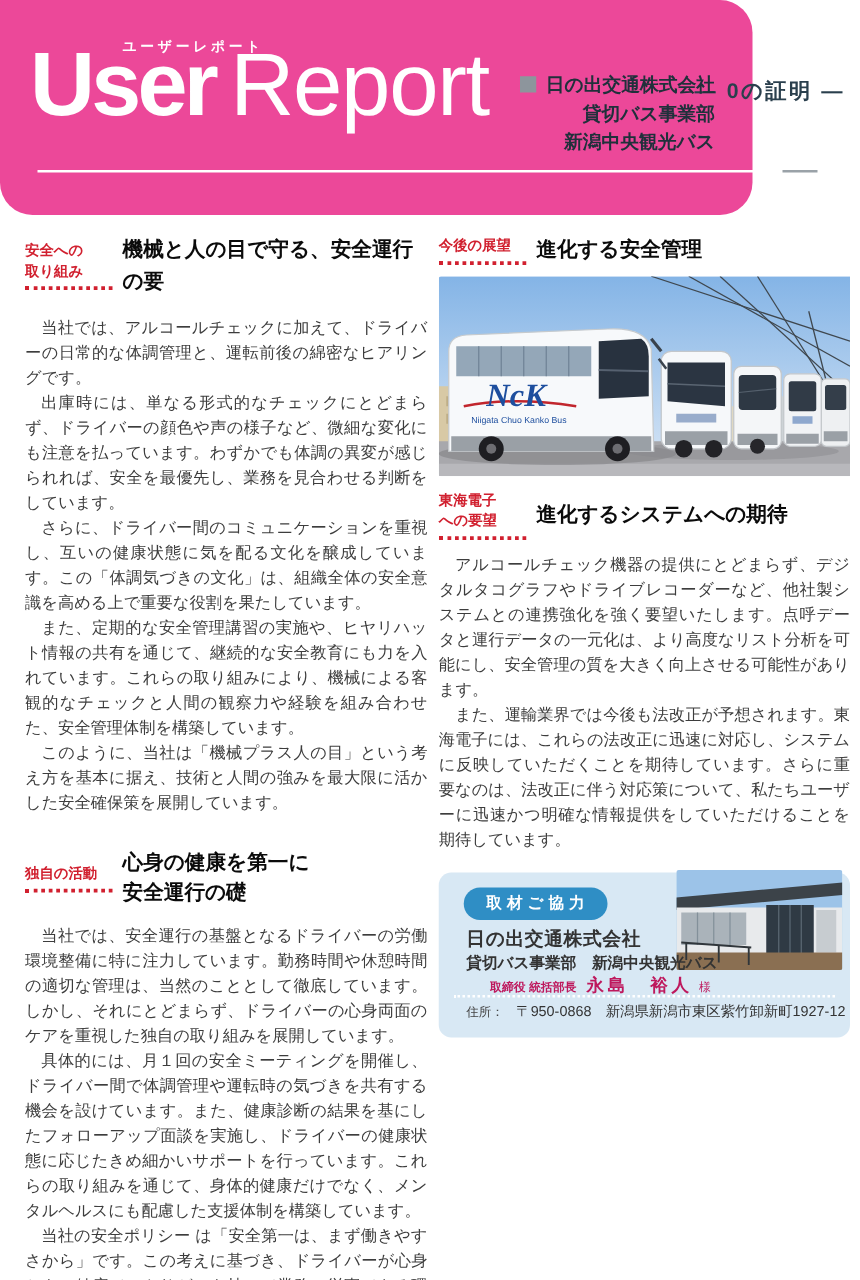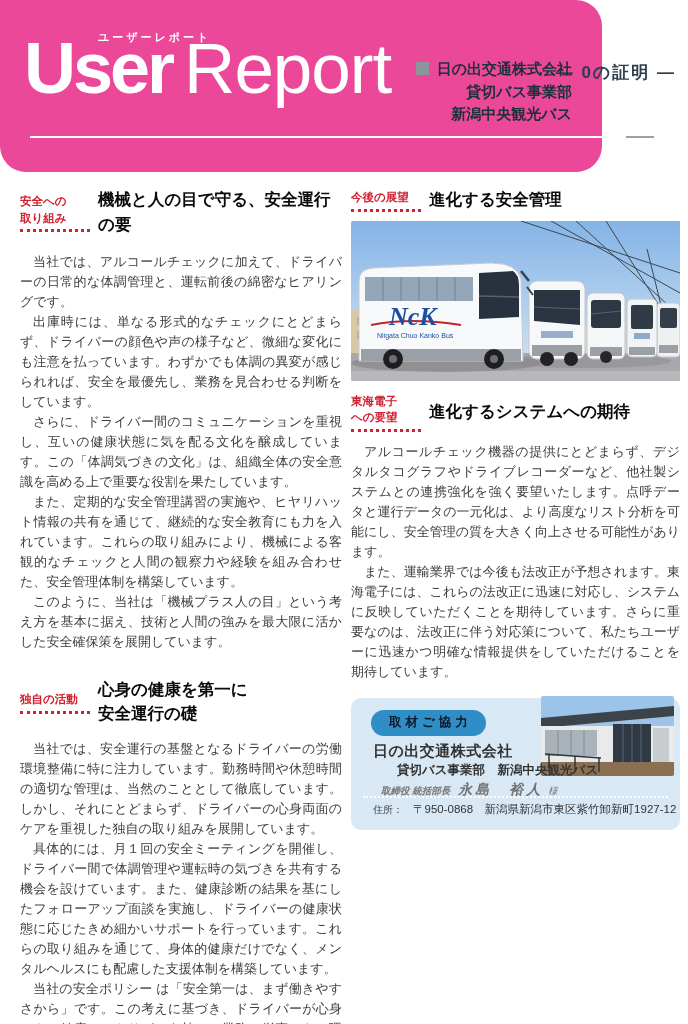--- a/index.html
+++ b/index.html
@@ -30,25 +30,25 @@
   
   .para{margin:0;font-size:13px;line-height:20px;color:#3d3d3d;text-align:justify;text-indent:1em;letter-spacing:0px;}
   .sec1-head{margin-bottom:14px;}
   .sec2-head{margin-top:26px;margin-bottom:12px;}
   .sec3-head{margin-bottom:6px;}
   .sec4-head{margin-top:12px;margin-bottom:10px;}
   
   .fleet-photo{margin-top:8px;width:376px;height:160px;border-radius:2px;overflow:hidden;}
   
   .footer-card{position:relative;margin-top:16px;width:329px;height:132px;background:#d8e8f4;border-radius:10px;}
-  .badge{position:absolute;left:20px;top:12px;background:#2f8ec5;color:#0f172a;border-radius:15px;font-size:12.5px;letter-spacing:4px;padding:4px 14px 5px 18px;font-weight:bold;}
+  .badge{position:absolute;left:20px;top:12px;background:#2f8ec5;color:#ffffff;border-radius:15px;font-size:12.5px;letter-spacing:4px;padding:4px 14px 5px 18px;font-weight:bold;}
   .fc-photo{position:absolute;right:6px;top:-2px;width:133px;height:80px;overflow:hidden;border-radius:2px;}
   .fc-company{position:absolute;left:22px;top:44px;font-size:15px;color:#333;font-weight:bold;letter-spacing:0.5px;}
-  .fc-division{position:absolute;left:22px;top:64px;font-size:12.5px;color:#333;font-weight:bold;margin-left:24px;}
-  .fc-person{position:absolute;left:30px;top:82px;color:#737373;font-style:italic;}
+  .fc-division{position:absolute;left:22px;top:64px;font-size:12.5px;color:#333;font-weight:bold;}
+  .fc-person{position:absolute;left:41px;top:82px;color:#be185d;}
   .fc-person-title{font-size:9.5px;font-weight:bold;margin-right:8px;}
   .fc-person-name{font-size:14px;font-weight:bold;letter-spacing:3px;}
   .fc-person-hon{font-size:9.5px;margin-left:5px;}
   .fc-sep{position:absolute;left:12px;top:98px;width:305px;border-top:2px dotted #ffffff;}
   .fc-row1{position:absolute;left:22px;top:104px;font-size:11.5px;color:#333;}
   .fc-key{font-size:10px;color:#444;margin-right:10px;}
 </style>
 </head>
 <body>
 

